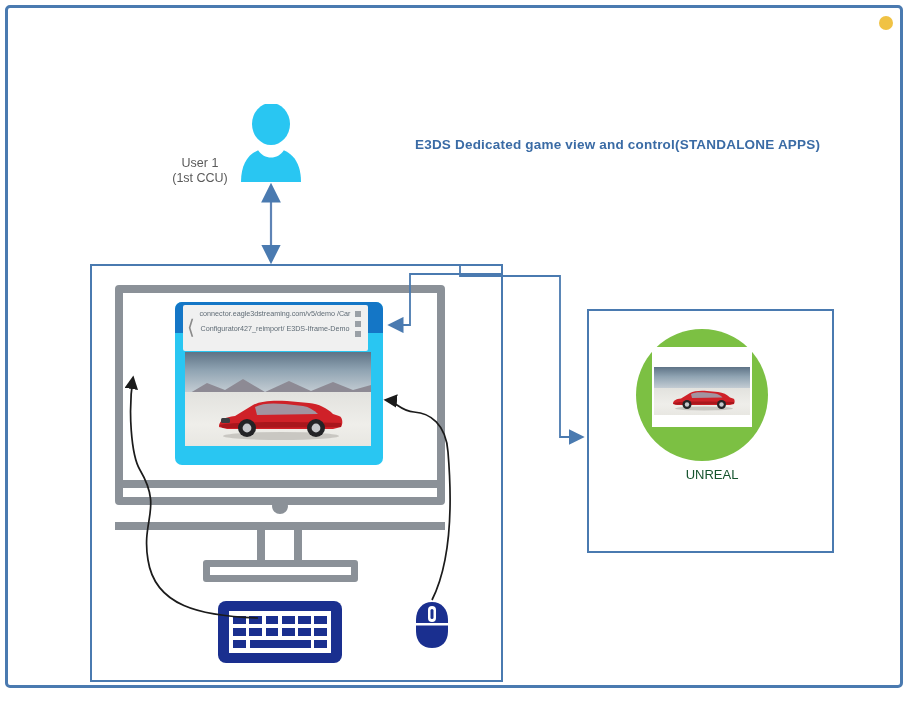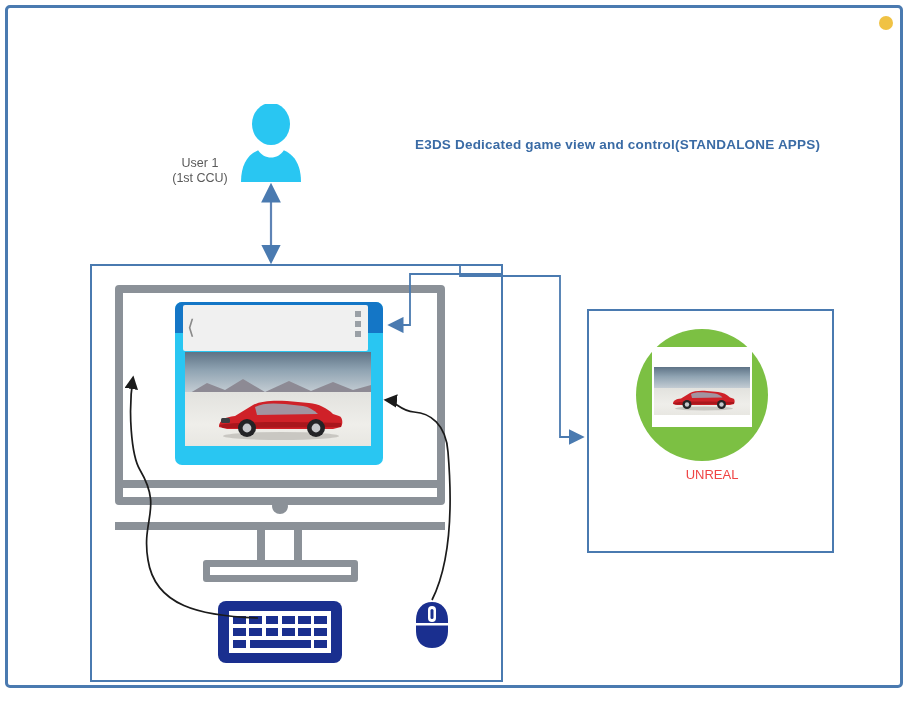--- a/index.html
+++ b/index.html
@@ -300,21 +300,21 @@
     height: 24px;
   }
   #app-label {
     position: absolute;
     left: 612px;
     top: 466px;
     width: 200px;
     text-align: center;
     font-size: 13px;
     line-height: 18px;
-    color: #ef4444;
+    color: #14532d;
   }
   
   #keyboard {
     position: absolute;
     left: 218px;
     top: 601px;
     width: 124px;
     height: 62px;
     background: #1a2f8f;
     border-radius: 8px;
@@ -387,20 +387,25 @@
   <div id="monitor-cam"></div>
   <div id="monitor-frame-bottom"></div>
   <div id="monitor-neck-l"></div>
   <div id="monitor-neck-r"></div>
   <div id="monitor-base"></div>
 
   <div id="browser">
     <div id="browser-titlebar"></div>
     <div id="browser-urlbar">
       <div id="browser-back-icon">⟨</div>
+      <div id="browser-url-text">
+        <span>connector.eagle3dstreaming.com/v5/demo</span>
+        <span>/CarConfigurator427_reimport/</span>
+        <span>E3DS-Iframe-Demo</span>
+      </div>
       <div id="browser-menu-dots">
         <span></span>
         <span></span>
         <span></span>
       </div>
     </div>
     <div id="browser-viewport">
       <div class="sky"></div>
       <svg class="mountains" viewBox="0 0 186 22" preserveAspectRatio="none">
         <path d="M0 22 L22 9 L40 16 L58 5 L80 18 L104 7 L126 17 L148 8 L168 16 L186 11 L186 22 Z" fill="#8d8a94"></path>

